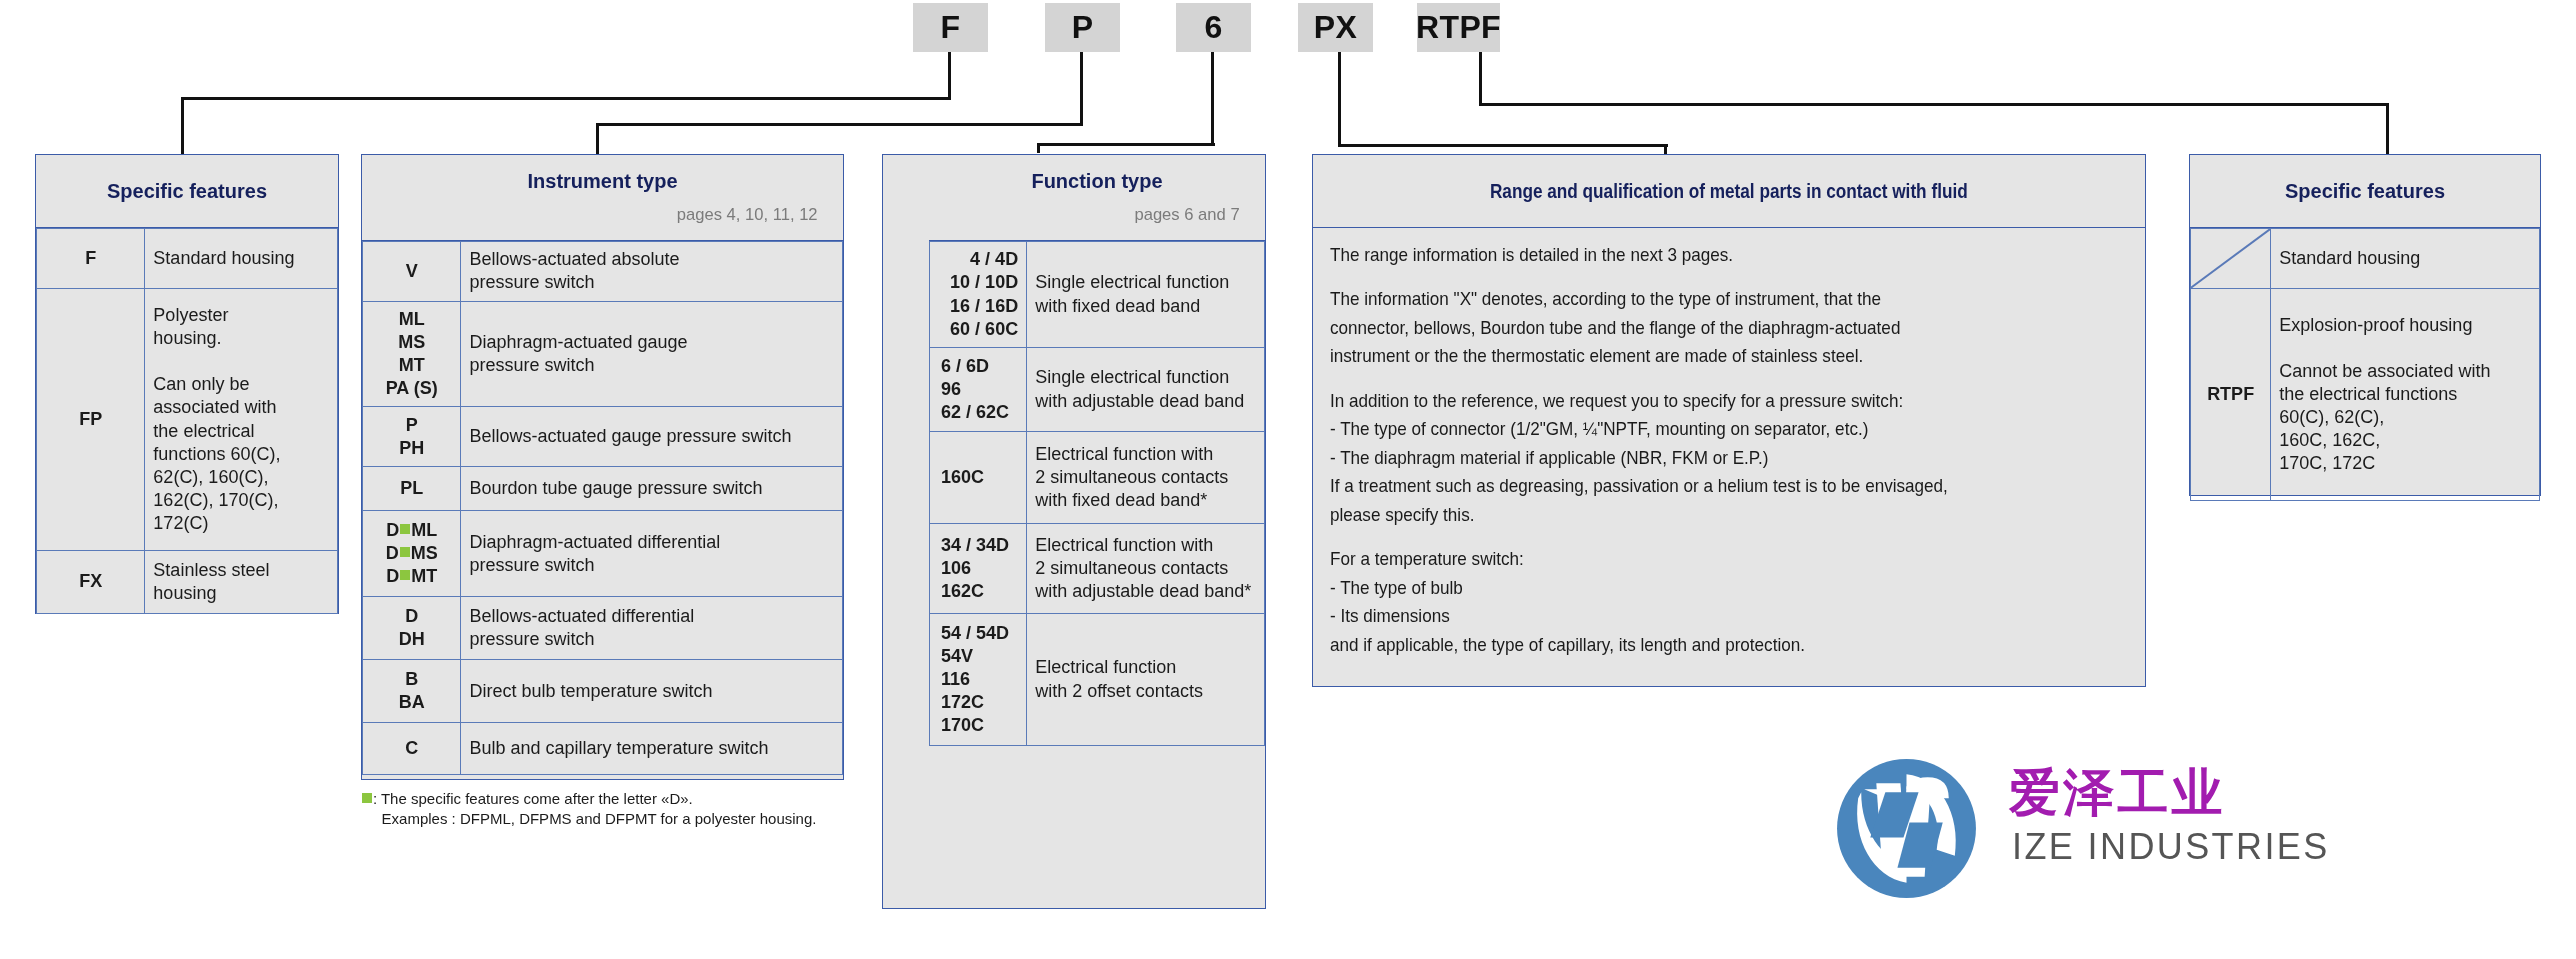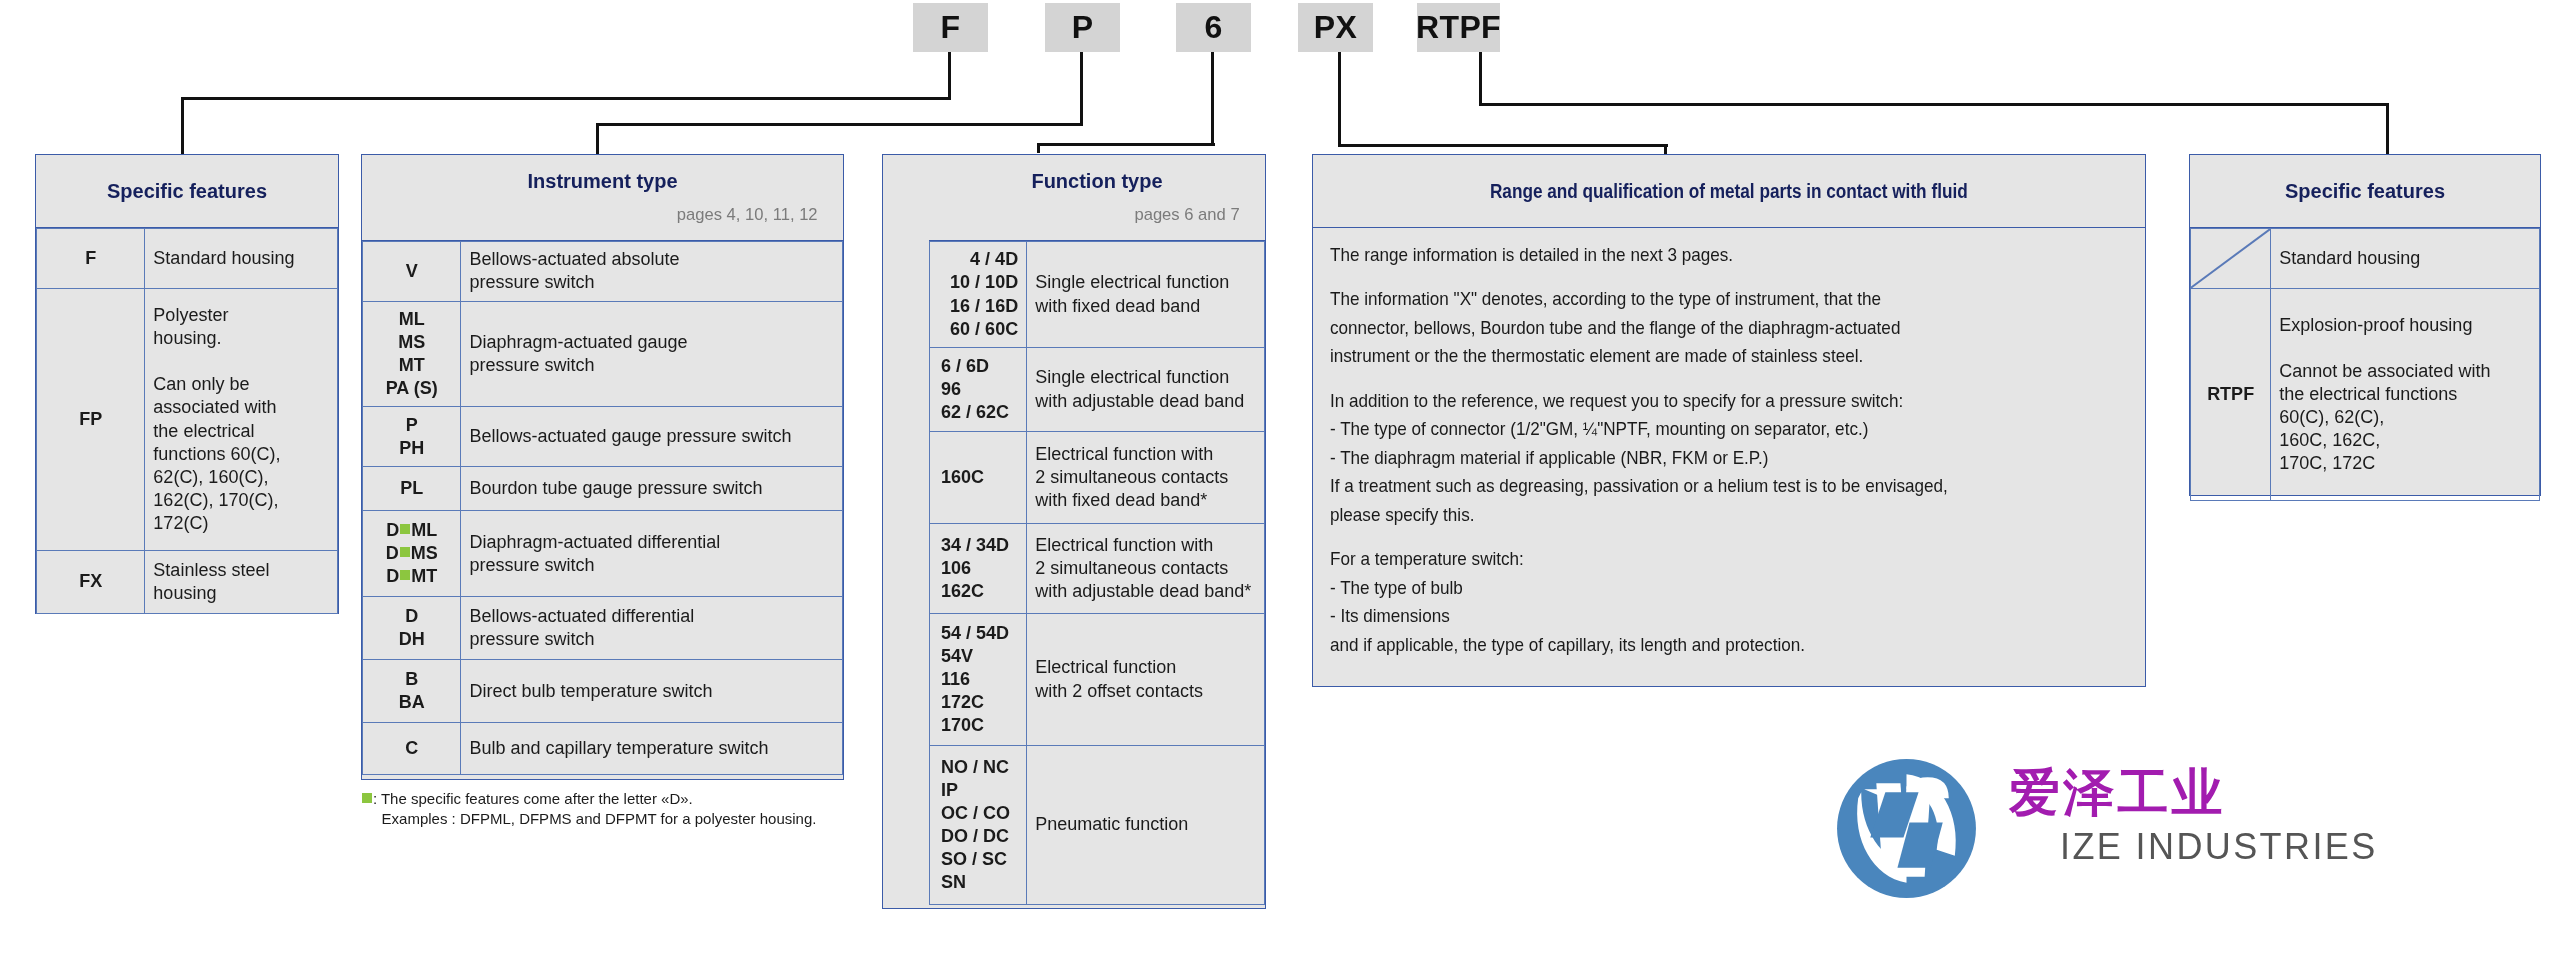--- a/index.html
+++ b/index.html
@@ -308,29 +308,20 @@
 with adjustable dead band*</td>
       </tr>
       <tr>
         <td class="code left" style="height:132px;">54 / 54D
 54V
 116
 172C
 170C</td>
         <td class="desc">Electrical function
 with 2 offset contacts</td>
-      </tr>
-      <tr>
-        <td class="code left" style="height:159px;">NO / NC
-IP
-OC / CO
-DO / DC
-SO / SC
-SN</td>
-        <td class="desc">Pneumatic function</td>
       </tr>
     </tbody>
       </table>
   </div>
   <div class="footnote" style="left:943px;top:923px;margin-top:48px;">* refer §(3) page 6</div>
 
   <div class="panel" style="left:1312px;top:154px;width:834px;height:533px;">
     <div class="phead" style="height:73px;">
       <div class="ptitle cond">Range and qualification of metal parts in contact with fluid</div>
     </div>
@@ -384,17 +375,17 @@
       <circle cx="50" cy="50" r="46" fill="#4a86bd"></circle>
       <path d="M22 24 L36 24 L50 62 L50 30 Q50 16 64 16 Q78 16 78 30 L64 30 L50 68 L50 38 L36 38 L36 30 Z" fill="#ffffff"></path>
       <path d="M20 26 C20 52 34 70 50 74 L50 86 C28 82 14 58 18 30 Z" fill="#ffffff"></path>
       <path d="M50 14 C72 16 86 40 82 68 L70 64 C74 42 64 26 50 24 Z" fill="#ffffff"></path>
       <path d="M30 20 L46 20 L50 78 L34 78 Z" fill="#ffffff"></path>
       <path d="M50 22 L66 22 L62 82 L46 82 Z" fill="#ffffff"></path>
       <path d="M36 26 L58 26 L48 56 L26 56 Z" fill="#4a86bd"></path>
       <path d="M52 46 L74 46 L66 76 L44 76 Z" fill="#4a86bd"></path>
     </svg>
     <div class="cn" style="left:178px;top:6.3px;">爱泽工业</div>
-    <div class="en" style="left:181px;top:73px;margin-left:48px;">IZE INDUSTRIES</div>
+    <div class="en" style="left:181px;top:73px;">IZE INDUSTRIES</div>
   </div>
 
 </div>
 
 
 </body></html>

